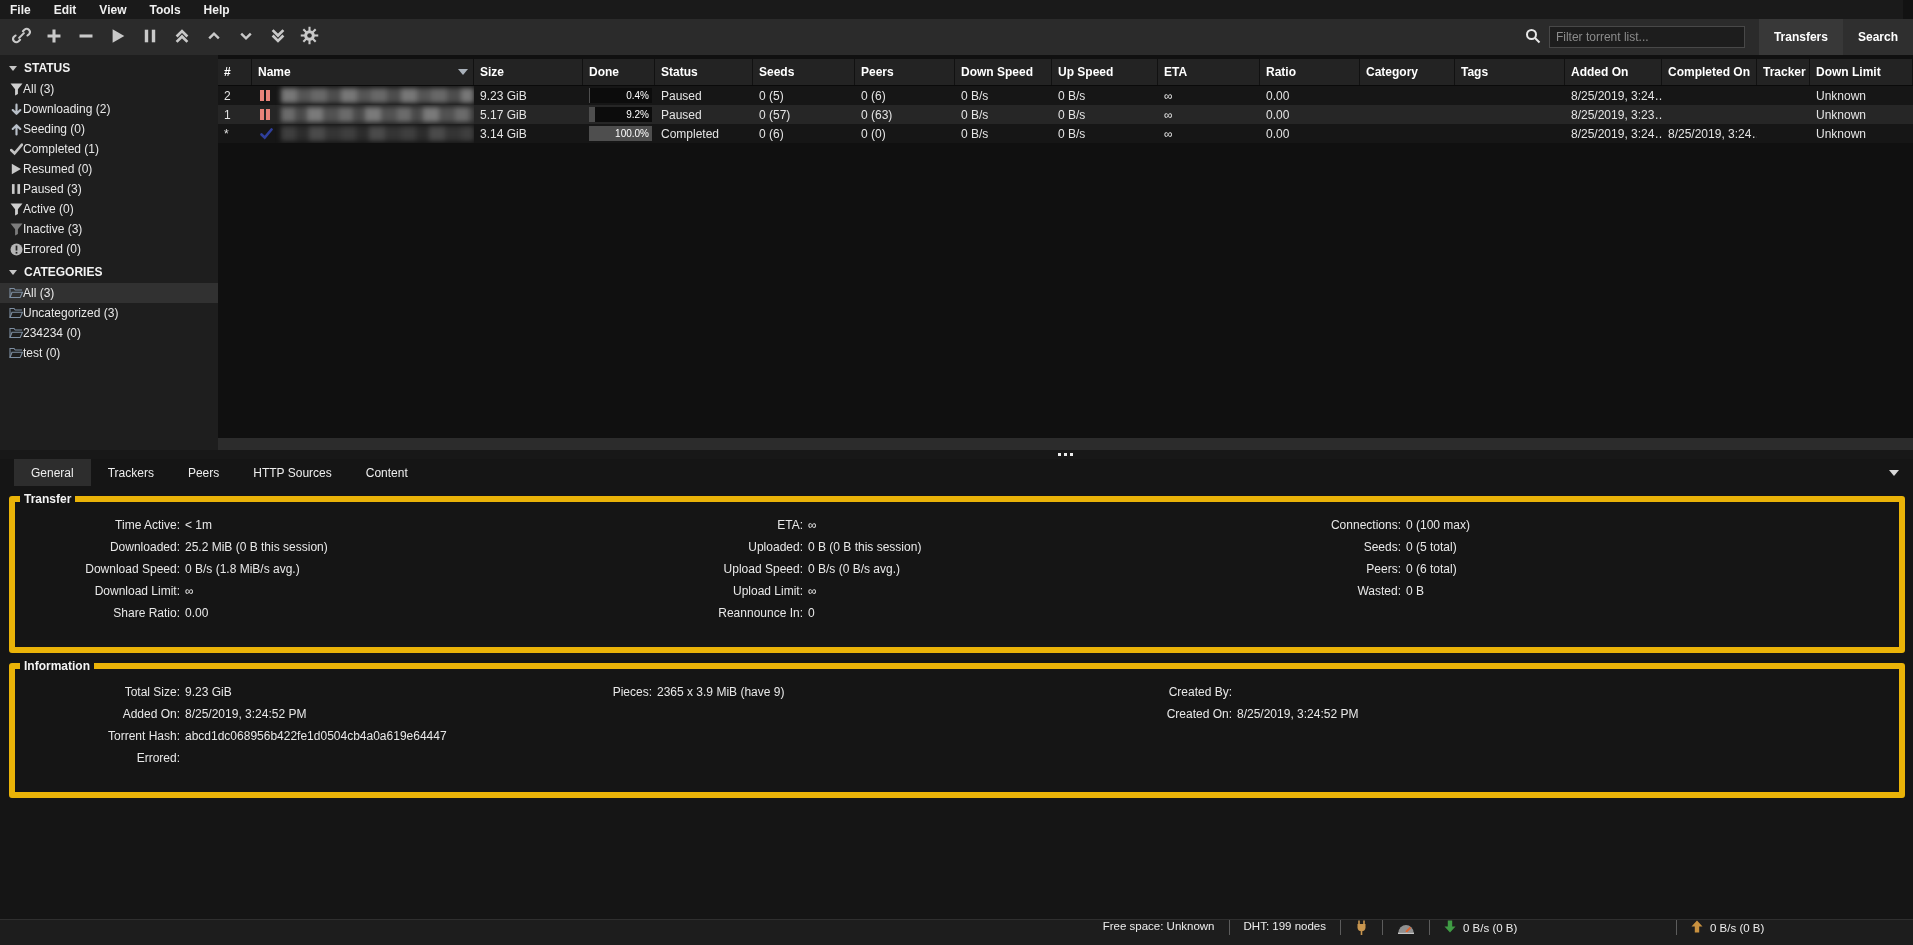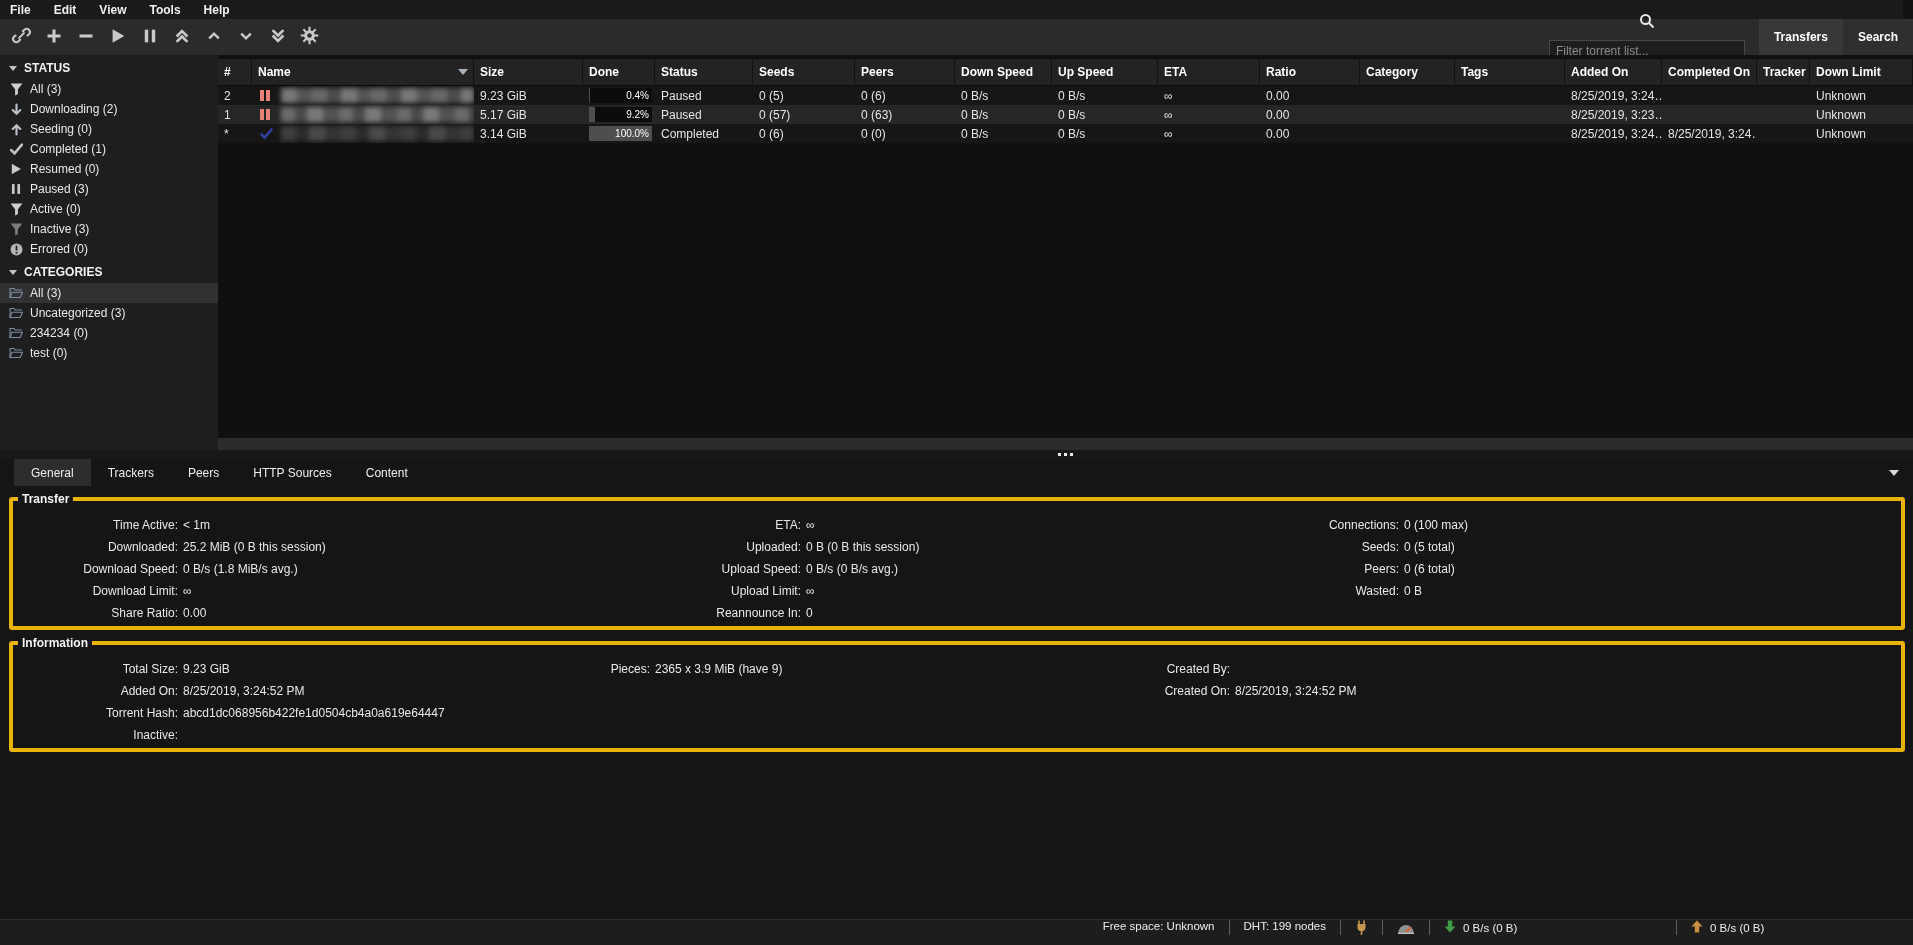--- a/index.html
+++ b/index.html
@@ -7,35 +7,35 @@
        font-family:"Liberation Sans",sans-serif;font-size:12px;color:#ddd;}
   
   .menubar{position:absolute;top:0;left:0;right:10px;height:19px;background:#1a1a1a;
            display:flex;align-items:center;padding-left:10px;gap:23px;}
   .menu-item{color:#f0f0f0;font-weight:bold;font-size:12px;cursor:default;}
   
   .toolbar{position:absolute;top:19px;left:0;right:0;height:36px;background:#2b2b2b;
            display:flex;align-items:center;padding-left:8px;gap:5px;}
   .tbtn{width:27px;height:28px;display:flex;align-items:center;justify-content:center;}
   .toolbar-right{margin-left:auto;display:flex;align-items:center;height:100%;}
-  .search-wrap{display:flex;align-items:center;gap:8px;margin-right:14px;flex-direction:column;}
+  .search-wrap{display:flex;align-items:center;gap:8px;margin-right:14px;}
   .filter-input{width:182px;height:18px;background:#1d1d1d;border:1px solid #484848;
                 color:#cfcfcf;font-size:12px;padding:1px 6px;outline:none;
                 font-family:"Liberation Sans",sans-serif;}
   .filter-input::placeholder{color:#8b8b8b;}
   .view-tabs{height:100%;background:#2f2f2f;display:flex;align-items:stretch;}
   .view-tab{padding:0 15px;display:flex;align-items:center;color:#fff;font-weight:bold;}
   .view-tab.active{background:#383838;}
   
   .sidebar{position:absolute;top:55px;left:0;width:218px;height:395px;background:#1e1e1e;}
   .side-header{display:flex;align-items:center;gap:7px;padding:6px 0 4px 9px;
                font-weight:bold;color:#f2f2f2;}
   .caret-down{width:0;height:0;border-left:4px solid transparent;border-right:4px solid transparent;
               border-top:5px solid #c5c5c5;}
-  .side-item{display:flex;align-items:center;gap:7px;padding:2px 0 2px 9px;height:16px;color:#e8e8e8;}
+  .side-item{display:flex;align-items:center;padding:2px 0 2px 9px;height:16px;color:#e8e8e8;}
   .side-item.selected{background:#313131;}
   .side-icon{width:14px;display:flex;justify-content:center;}
   
   .table{position:absolute;left:218px;top:55px;right:0;height:383px;background:#101010;
          --cols:34px 222px 109px 72px 98px 102px 100px 97px 106px 102px 100px 95px 110px 97px 95px 53px 1fr;}
   .thead{display:grid;grid-template-columns:var(--cols);background:#232323;height:26px;
          border-bottom:1px solid #0a0a0a;margin-top:4px;}
   .hcell{display:flex;align-items:center;padding-left:6px;font-weight:bold;color:#fff;
          border-right:1px solid #111;white-space:nowrap;overflow:hidden;}
   .sort{margin-left:auto;margin-right:5px;width:0;height:0;flex-shrink:0;
@@ -61,21 +61,21 @@
   .dots{position:absolute;left:218px;right:0;display:flex;justify-content:center;gap:3px;}
   .dots span{width:3px;height:3px;background:#ececec;}
   
   .props{position:absolute;top:459px;left:0;right:0;bottom:25px;background:#151515;}
   .ptabs{height:27px;display:flex;align-items:stretch;padding-left:14px;position:relative;}
   .ptab{padding:0 17px;display:flex;align-items:center;color:#eee;}
   .ptab.active{background:#2d2d2d;}
   .ptab-caret{position:absolute;right:14px;top:11px;width:0;height:0;
               border-left:5px solid transparent;border-right:5px solid transparent;
               border-top:6px solid #d8d8d8;}
-  fieldset{border:4px solid #eab308;border-radius:3px;margin:6px 8px 0 9px;padding:8px 0 2px;}
+  fieldset{border:6px solid #eab308;border-radius:3px;margin:6px 8px 0 9px;padding:8px 0 23px;}
   legend{font-weight:bold;color:#f4f4f4;padding:0 4px;margin-left:5px;font-size:12px;}
   .fgrid{display:grid;}
   .fgrid.transfer{grid-template-columns:600px 620px 1fr;}
   .fgrid.information{grid-template-columns:545px 590px 1fr;}
   .frow{display:flex;line-height:22px;white-space:nowrap;}
   .flbl{text-align:right;flex-shrink:0;color:#e8e8e8;}
   .fval{margin-left:5px;color:#e8e8e8;}
   .transfer .c0 .flbl{width:165px;} .transfer .c1 .flbl{width:188px;} .transfer .c2 .flbl{width:166px;}
   .information .c0 .flbl{width:165px;} .information .c1 .flbl{width:92px;} .information .c2 .flbl{width:82px;}
   
@@ -650,21 +650,21 @@
           </div>
           <div class="frow">
             <span class="flbl">Added On:</span>
             <span class="fval">8/25/2019, 3:24:52 PM</span>
           </div>
           <div class="frow">
             <span class="flbl">Torrent Hash:</span>
             <span class="fval">abcd1dc068956b422fe1d0504cb4a0a619e64447</span>
           </div>
           <div class="frow">
-            <span class="flbl">Inactive:</span>
+            <span class="flbl">Errored:</span>
             <span class="fval"></span>
           </div>
         </div>
         <div class="fcol c1">
           <div class="frow">
             <span class="flbl">Pieces:</span>
             <span class="fval">2365 x 3.9 MiB (have 9)</span>
           </div>
         </div>
         <div class="fcol c2">

